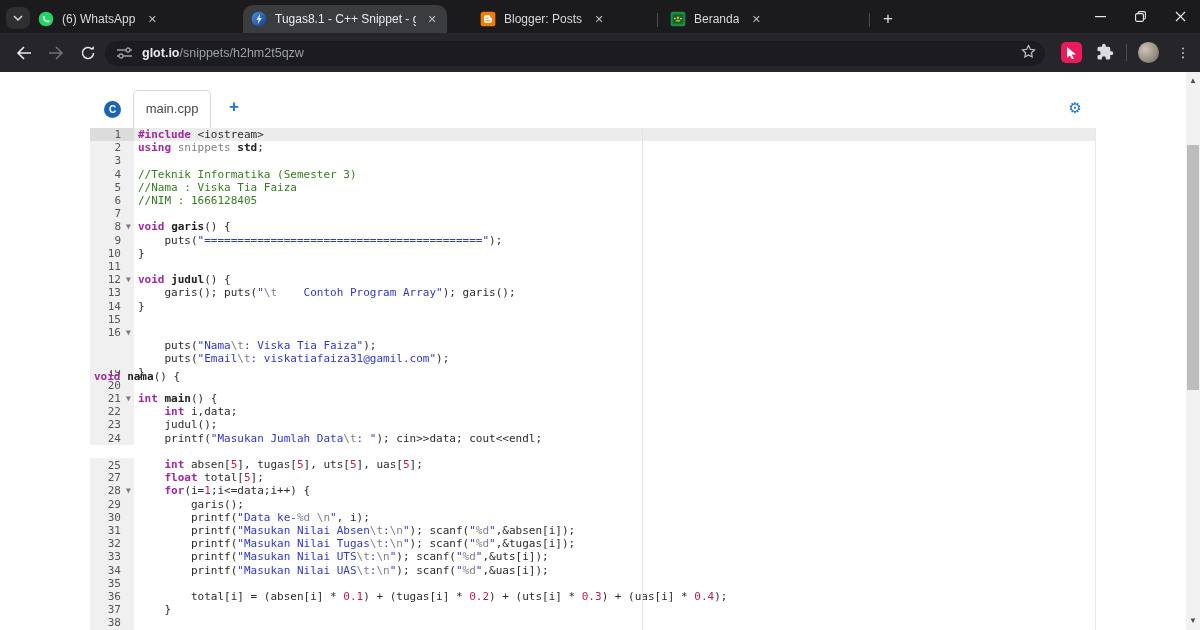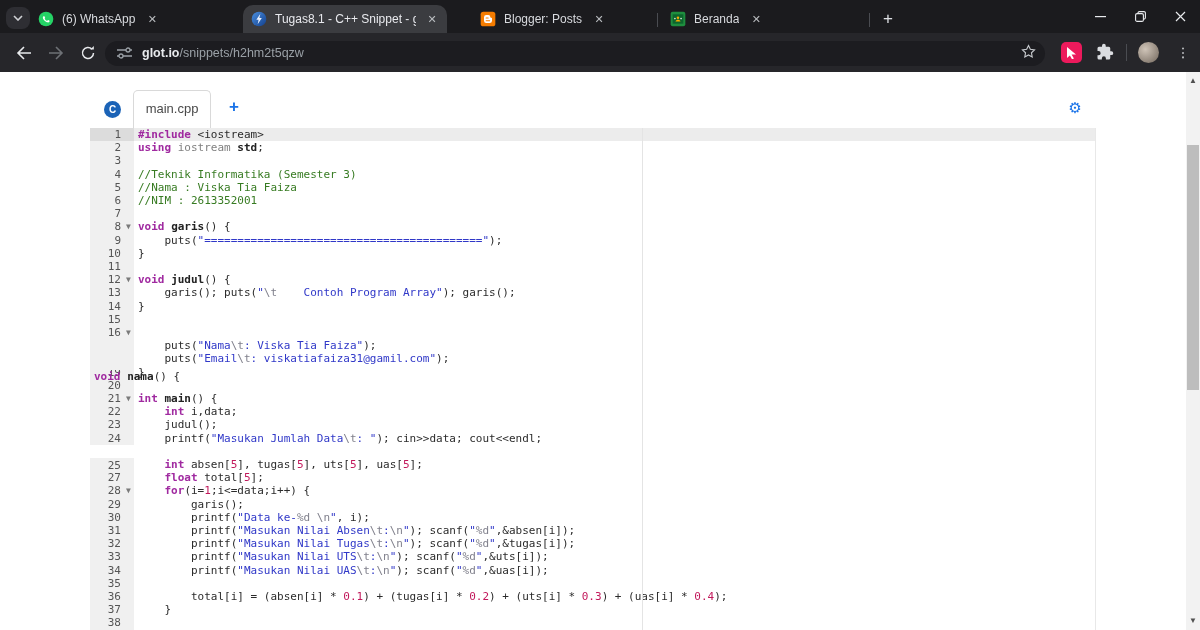--- a/index.html
+++ b/index.html
@@ -233,25 +233,25 @@
         <div class="code-line" style="top: 198px; flex-direction: column;"><div class="gutter-cell"><span class="num">16</span><span class="fold">▼</span></div><span class="code-text"><span class="tk-k">void</span><span class="tk-p"> </span><span class="tk-f">nama</span><span class="tk-p">() {</span></span></div>
         <div class="code-line" style="top: 184.8px;"><div class="gutter-cell"><span class="num">15</span><span class="fold"></span></div><span class="code-text"></span></div>
         <div class="code-line" style="top: 171.6px;"><div class="gutter-cell"><span class="num">14</span><span class="fold"></span></div><span class="code-text"><span class="tk-p">}</span></span></div>
         <div class="code-line" style="top: 158.4px;"><div class="gutter-cell"><span class="num">13</span><span class="fold"></span></div><span class="code-text"><span class="tk-p">    garis(); puts(</span><span class="tk-s">"</span><span class="tk-e">\t</span><span class="tk-s">    Contoh Program Array"</span><span class="tk-p">); garis();</span></span></div>
         <div class="code-line" style="top: 145.2px;"><div class="gutter-cell"><span class="num">12</span><span class="fold">▼</span></div><span class="code-text"><span class="tk-k">void</span><span class="tk-p"> </span><span class="tk-f">judul</span><span class="tk-p">() {</span></span></div>
         <div class="code-line" style="top: 132px;"><div class="gutter-cell"><span class="num">11</span><span class="fold"></span></div><span class="code-text"></span></div>
         <div class="code-line" style="top: 118.8px;"><div class="gutter-cell"><span class="num">10</span><span class="fold"></span></div><span class="code-text"><span class="tk-p">}</span></span></div>
         <div class="code-line" style="top: 105.6px;"><div class="gutter-cell"><span class="num">9</span><span class="fold"></span></div><span class="code-text"><span class="tk-p">    puts(</span><span class="tk-s">"=========================================="</span><span class="tk-p">);</span></span></div>
         <div class="code-line" style="top: 92.4px;"><div class="gutter-cell"><span class="num">8</span><span class="fold">▼</span></div><span class="code-text"><span class="tk-k">void</span><span class="tk-p"> </span><span class="tk-f">garis</span><span class="tk-p">() {</span></span></div>
         <div class="code-line" style="top: 79.2px;"><div class="gutter-cell"><span class="num">7</span><span class="fold"></span></div><span class="code-text"></span></div>
-        <div class="code-line" style="top: 66px;"><div class="gutter-cell"><span class="num">6</span><span class="fold"></span></div><span class="code-text"><span class="tk-c">//NIM : 2613352001</span></span></div>
+        <div class="code-line" style="top: 66px;"><div class="gutter-cell"><span class="num">6</span><span class="fold"></span></div><span class="code-text"><span class="tk-c">//NIM : 1666128405</span></span></div>
         <div class="code-line" style="top: 52.8px;"><div class="gutter-cell"><span class="num">5</span><span class="fold"></span></div><span class="code-text"><span class="tk-c">//Nama : Viska Tia Faiza</span></span></div>
         <div class="code-line" style="top: 39.6px;"><div class="gutter-cell"><span class="num">4</span><span class="fold"></span></div><span class="code-text"><span class="tk-c">//Teknik Informatika (Semester 3)</span></span></div>
         <div class="code-line" style="top: 26.4px;"><div class="gutter-cell"><span class="num">3</span><span class="fold"></span></div><span class="code-text"></span></div>
-        <div class="code-line" style="top: 13.2px;"><div class="gutter-cell"><span class="num">2</span><span class="fold"></span></div><span class="code-text"><span class="tk-k">using</span><span class="tk-p"> </span><span class="tk-ns">iostream</span><span class="tk-p"> </span><span class="tk-bb">std</span><span class="tk-p">;</span></span></div>
+        <div class="code-line" style="top: 13.2px;"><div class="gutter-cell"><span class="num">2</span><span class="fold"></span></div><span class="code-text"><span class="tk-k">using</span><span class="tk-p"> </span><span class="tk-ns">snippets</span><span class="tk-p"> </span><span class="tk-bb">std</span><span class="tk-p">;</span></span></div>
         <div class="code-line activeline" style="top: 0px;"><div class="gutter-cell"><span class="num">1</span><span class="fold"></span></div><span class="code-text"><span class="tk-k">#include</span><span class="tk-p"> &lt;iostream&gt;</span></span></div>
       <div class="ruler"></div>
       <div class="editor-edge"></div>
     </div>
   </div>
 
   <div class="scrollbar">
     <div class="sb-arrow" style="top:2px;">▲</div>
     <div class="sb-thumb"></div>
     <div class="sb-arrow" style="bottom:2px;">▼</div>

